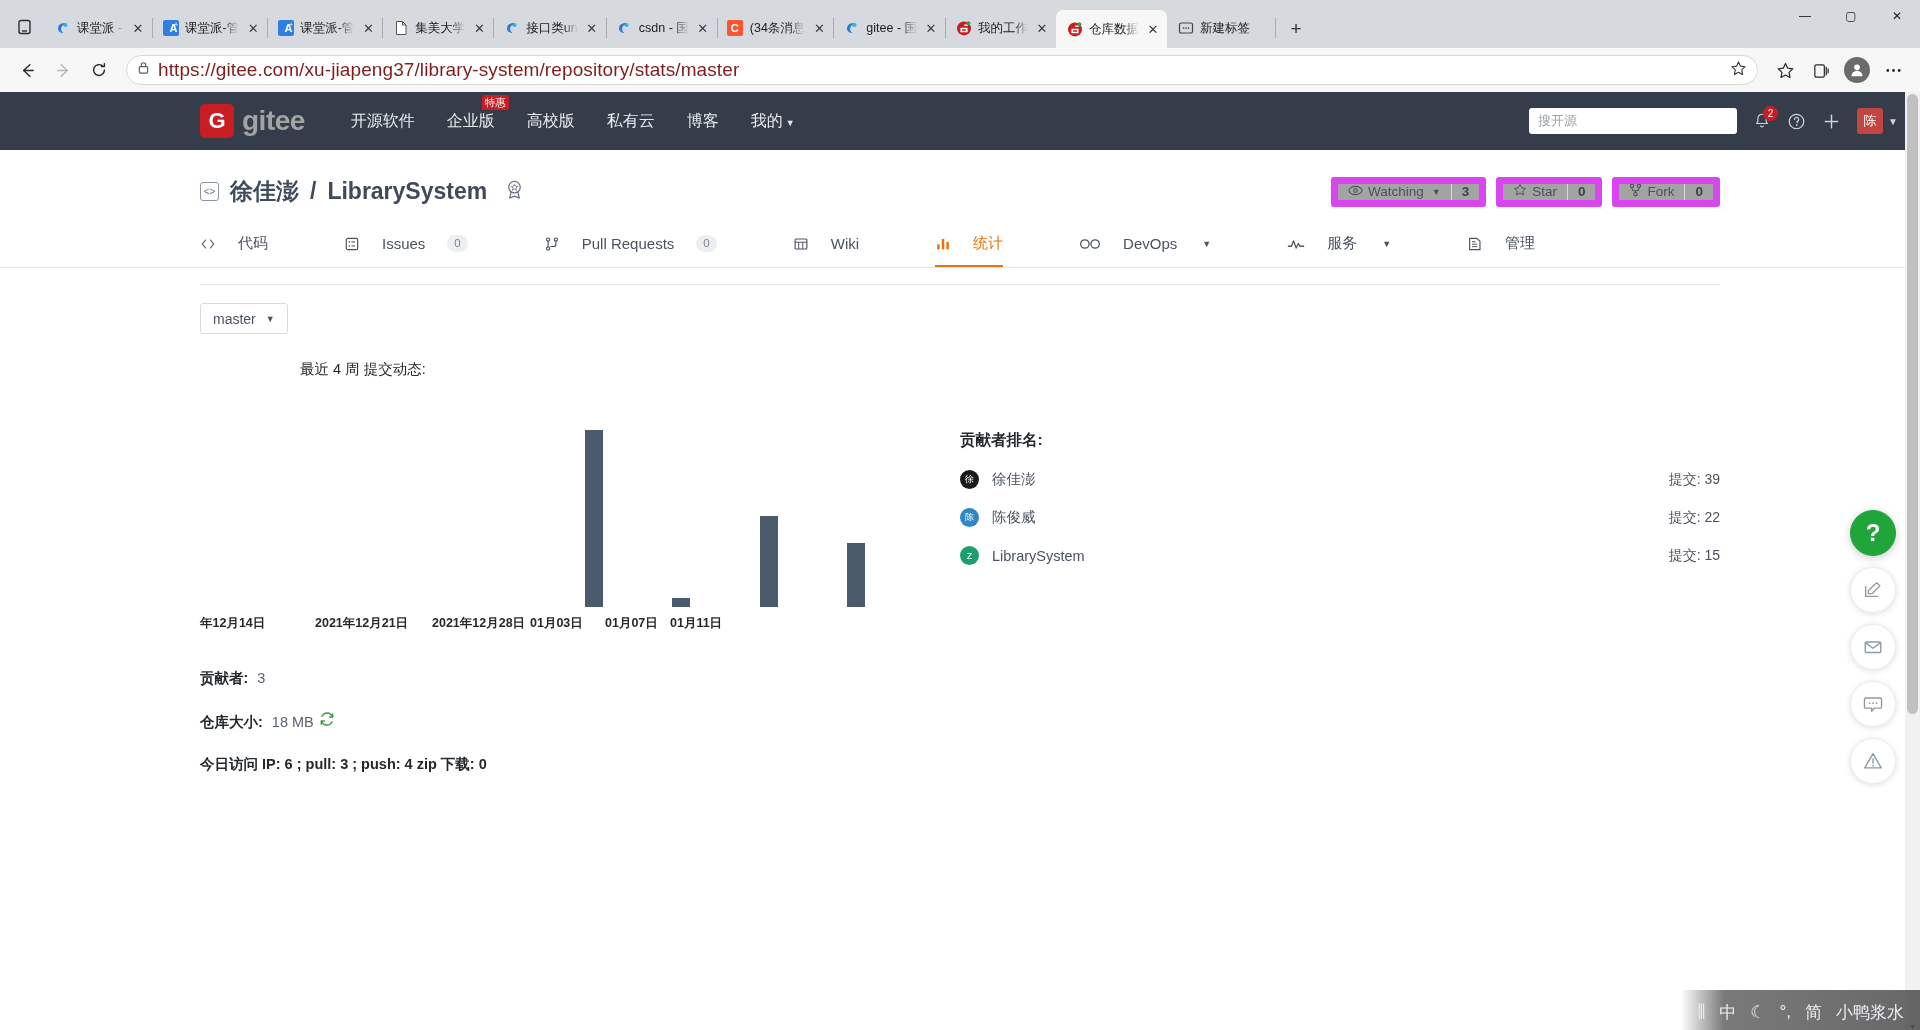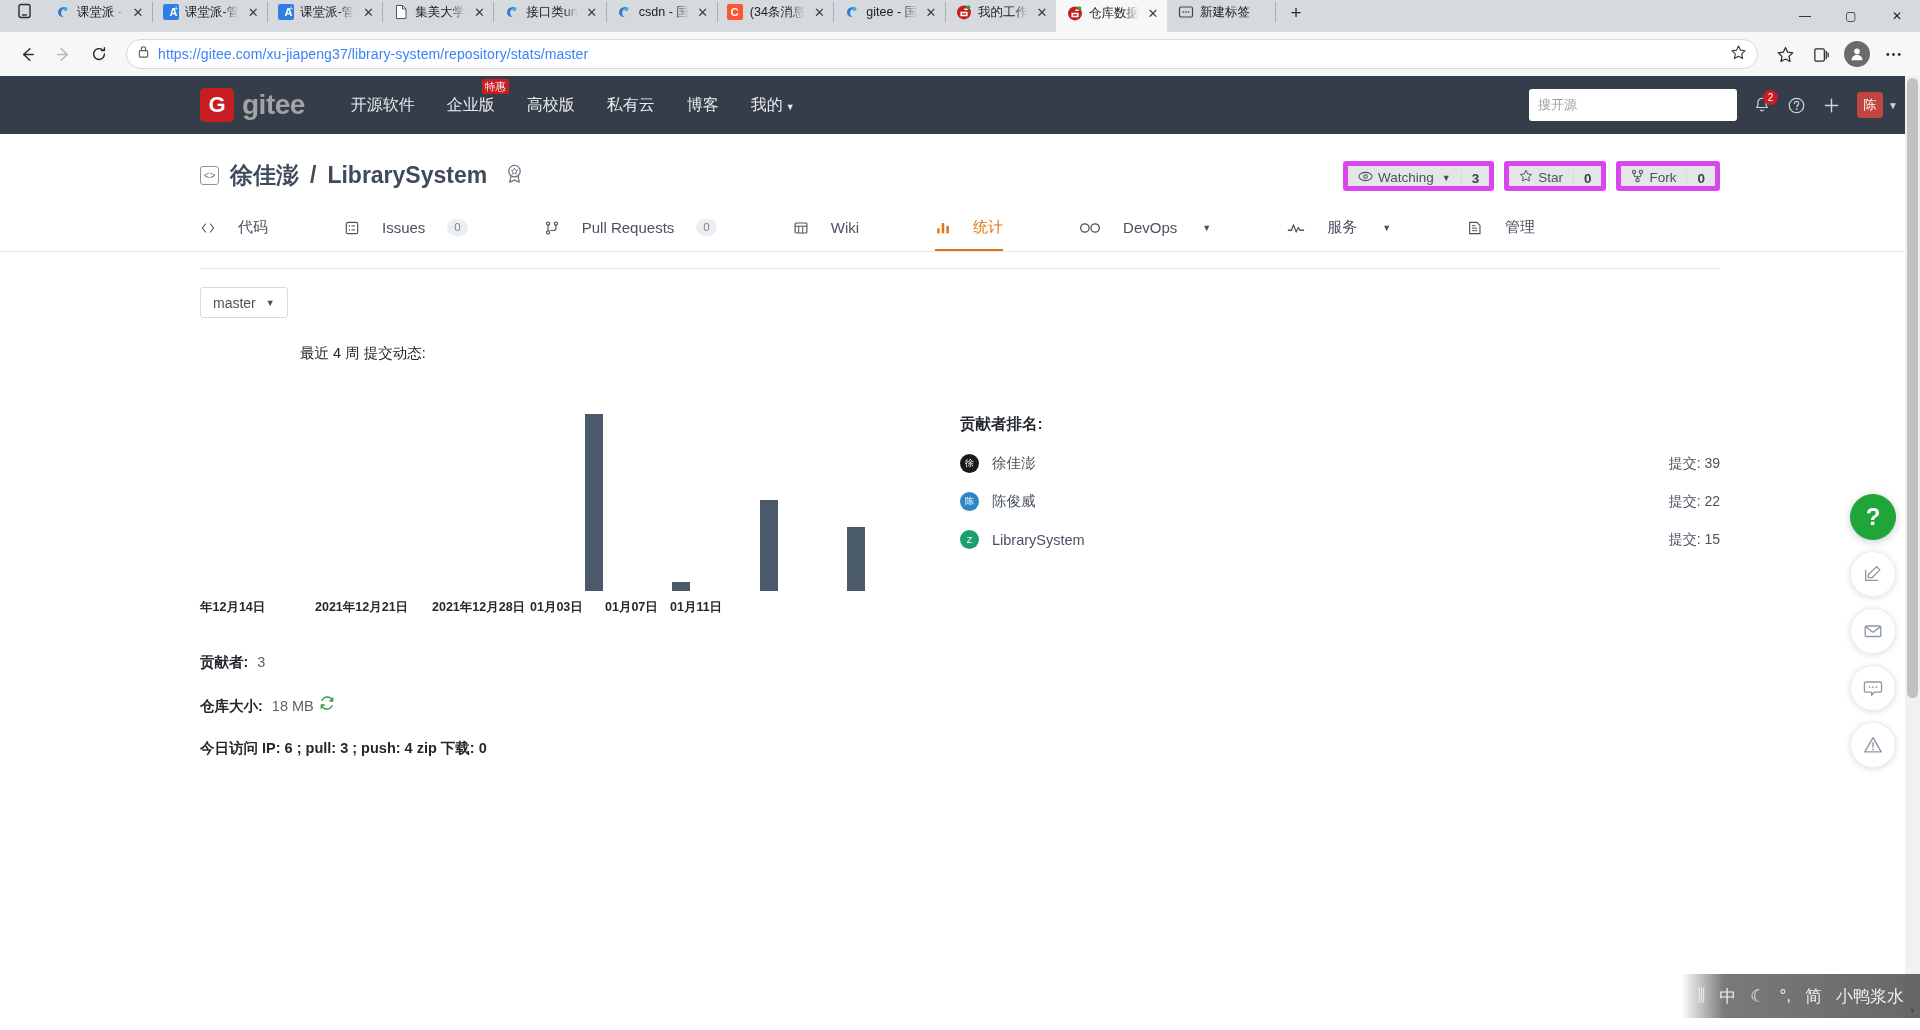--- a/index.html
+++ b/index.html
@@ -6,21 +6,21 @@
   html, body {
     width: 1920px; height: 1030px;
     font-family: "Liberation Sans", "DejaVu Sans", sans-serif;
     background: #ffffff; overflow: hidden;
   }
 
   
   #browser { width: 1920px; height: 1030px; position: relative; }
 
   .tabstrip {
-    height: 32px; background: #d6d9dd; display: flex; align-items: flex-end;
+    height: 48px; background: #d6d9dd; display: flex; align-items: flex-end;
     padding-left: 4px; position: relative;
   }
   .tab-ctrl-btn {
     width: 40px; height: 36px; display: flex; align-items: center; justify-content: center;
     margin-bottom: 3px; color: #2b2b2b;
   }
   .tab {
     height: 36px; display: flex; align-items: center; gap: 6px;
     padding: 0 6px 0 10px; margin-bottom: 2px;
     font-size: 12px; color: #1c1c1c; max-width: 118px; min-width: 108px;
@@ -42,21 +42,21 @@
   .winbtns { margin-left: auto; display: flex; align-items: flex-start; height: 100%; }
   .winbtn { width: 46px; height: 32px; display: flex; align-items: center; justify-content: center; font-size: 12px; color: #202020; }
 
   .navbar { height: 44px; background: #f7f7f7; display: flex; align-items: center; padding: 0 10px; gap: 2px; }
   .navbtn { width: 34px; height: 34px; border-radius: 4px; display: flex; align-items: center; justify-content: center; color: #2b2b2b; }
   .navbtn.dim { color: #b6b6b6; }
   .omnibox {
     flex: 1; height: 30px; background: #ffffff; border: 1px solid #d8d8d8; border-radius: 15px;
     display: flex; align-items: center; padding: 0 10px; margin: 0 8px; gap: 8px;
   }
-  .omnibox .url { font-size: 14px; color: #3b82f6; letter-spacing: .1px; }
+  .omnibox .url { font-size: 19px; color: #7f1d1d; letter-spacing: .1px; }
   .omni-right { display: flex; align-items: center; gap: 4px; }
   .avatar-btn { width: 26px; height: 26px; border-radius: 50%; background: #6b6b6b; display: flex; align-items: center; justify-content: center; color: #fff; }
 
   
   .viewport { position: relative; width: 1920px; height: 942px; background: #fff; overflow: hidden; }
 
   
   .gitee-header {
     height: 58px; background: #353d4a; display: flex; align-items: center;
     padding: 0 22px 0 200px; gap: 0;
@@ -69,21 +69,21 @@
   .gitee-logo .word { color: #a3a3a3; font-size: 28px; font-weight: bold; letter-spacing: -0.5px; }
   .gnav { display: flex; align-items: center; gap: 32px; }
   .gnav a { color: #e8eaed; font-size: 16px; position: relative; text-decoration: none; white-space: nowrap; }
   .badge-hot {
     position: absolute; top: -16px; right: -14px; background: #c71d23; color: #fff;
     font-size: 10.5px; padding: 1px 3px; border-radius: 2px; line-height: 13px; white-space: nowrap;
   }
   .caret { font-size: 9px; margin-left: 3px; display: inline-block; }
   .gitee-right { margin-left: auto; display: flex; align-items: center; gap: 16px; }
   .gsearch {
-    width: 208px; height: 32px; background: #fff; border-radius: 3px;
+    width: 208px; height: 26px; background: #fff; border-radius: 3px;
     display: flex; align-items: center; padding: 0 9px; font-size: 13px; color: #9aa0a6;
   }
   .hicon { position: relative; color: #cfd3d8; font-size: 17px; display: flex; align-items: center; }
   .dot-badge {
     position: absolute; top: -6px; right: -7px; min-width: 15px; height: 15px; border-radius: 8px;
     background: #c71d23; color: #fff; font-size: 10px; display: flex; align-items: center; justify-content: center; padding: 0 3px;
   }
   .user-chip { display: flex; align-items: center; gap: 5px; }
   .user-chip .ua { width: 26px; height: 26px; border-radius: 3px; background: #c2453f; color: #fff;
     font-size: 13px; display: flex; align-items: center; justify-content: center; }
@@ -91,21 +91,21 @@
 
   
   .repo-band { padding: 26px 200px 0 200px; display: flex; align-items: center; background: #fff; }
   .repo-title { display: flex; align-items: center; gap: 11px; font-size: 23px; font-weight: bold; color: #3f4a5a; }
   .repo-title .ibox {
     width: 19px; height: 19px; border: 1.5px solid #8b93a0; border-radius: 3px; color: #6b7483;
     font-size: 10px; display: flex; align-items: center; justify-content: center; font-weight: normal;
   }
   .repo-title .medal { color: #6b7483; font-size: 20px; font-weight: normal; margin-left: 6px; }
   .repo-actions { margin-left: auto; display: flex; gap: 10px; }
-  .btngrp { display: flex; border: 5px solid #d946ef; border-radius: 3px; overflow: hidden; height: 30px; background: #e5e5e5; align-items: flex-end; }
+  .btngrp { display: flex; border: 7px solid #d946ef; border-radius: 3px; overflow: hidden; height: 30px; background: #a3a3a3; }
   .btngrp .lbl { display: flex; align-items: center; gap: 5px; padding: 0 10px; font-size: 13.5px; color: #4a5260; }
   .btngrp .cnt { display: flex; align-items: center; padding: 0 10px; font-size: 13.5px; font-weight: bold;
     color: #3b4251; border-left: 1px solid #d7dbe0; }
 
   
   .repo-nav { padding: 0 200px; display: flex; border-bottom: 1px solid #e4e7eb; margin-top: 14px; }
   .repo-nav .it {
     display: flex; align-items: center; gap: 22px; padding: 13px 0 12px 0; margin-right: 76px;
     font-size: 15px; color: #4a5260; border-bottom: 2px solid transparent; white-space: nowrap;
   }

